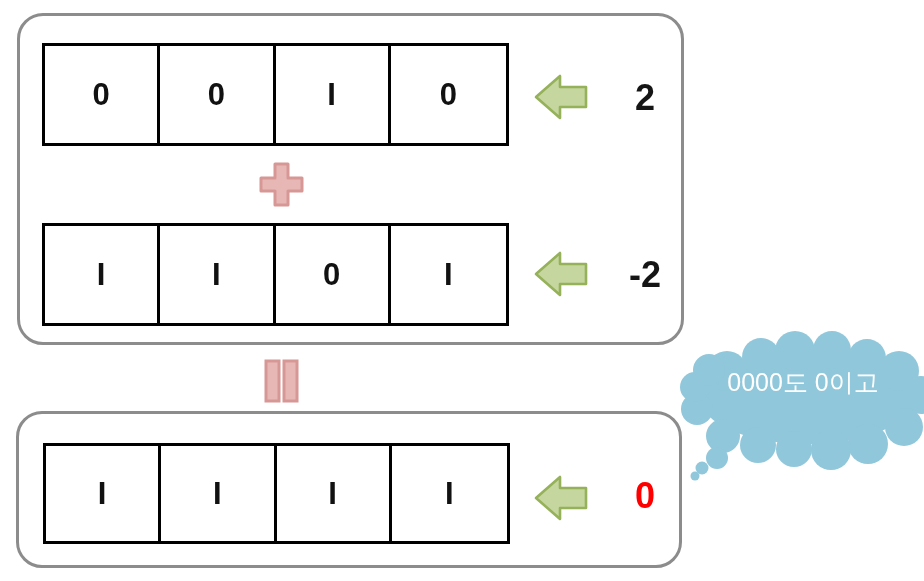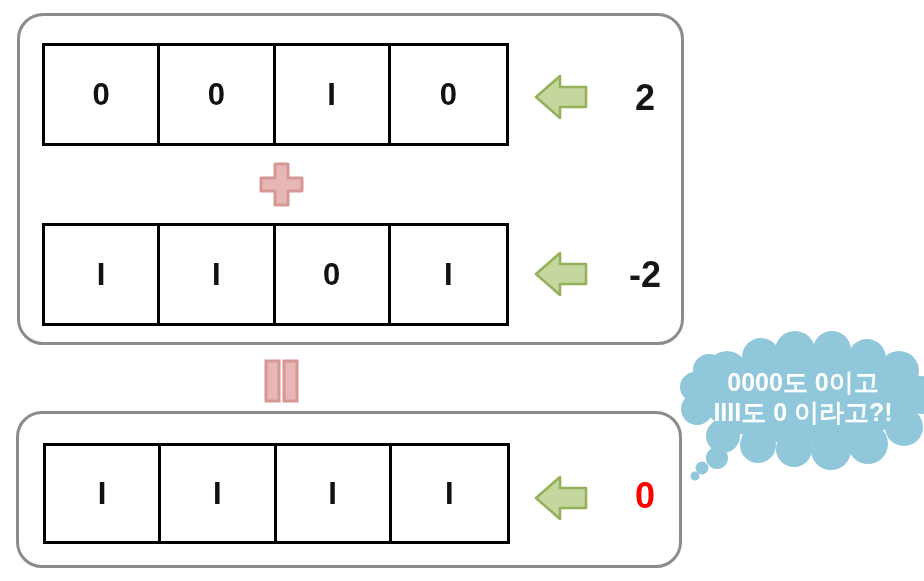--- a/index.html
+++ b/index.html
@@ -36,21 +36,21 @@
   .dec-label{position:absolute;left:605px;width:80px;text-align:center;
              font-weight:bold;font-size:36px;color:#151515;line-height:40px;}
   .lab1{top:78px;}
   .lab2{top:255px;}
   .lab3{top:476px;}
   .lab3{color:#ff0000;}
 
   
   .bubble-svg{position:absolute;left:665px;top:325px;}
   .bubble-text{position:absolute;left:698px;top:367px;width:210px;text-align:center;
-               color:#ffffff;font-weight:bold;font-size:25px;line-height:30px;z-index:2;}
+               color:#ffffff;font-weight:normal;font-size:25px;line-height:30px;z-index:2;}
 </style>
 </head>
 <body>
 
 <div class="canvas">
 
   <div class="group group-top"></div>
 
   <div class="bit-row row1">
     <div class="bit-cell">
@@ -141,16 +141,15 @@
       <circle cx="32" cy="84" r="16"></circle>
       <circle cx="30" cy="62" r="15"></circle>
       <circle cx="44" cy="45" r="16"></circle>
       <circle cx="52" cy="133" r="11"></circle>
       <circle cx="37" cy="143" r="6.5"></circle>
       <circle cx="30" cy="151" r="4.5"></circle>
     </g>
   </svg>
   <div class="bubble-text">
     <div>0000도  0이고</div>
-    <div>IIII도 0 이라고?!</div>
   </div>
 
 </div>
 
 </body></html>

